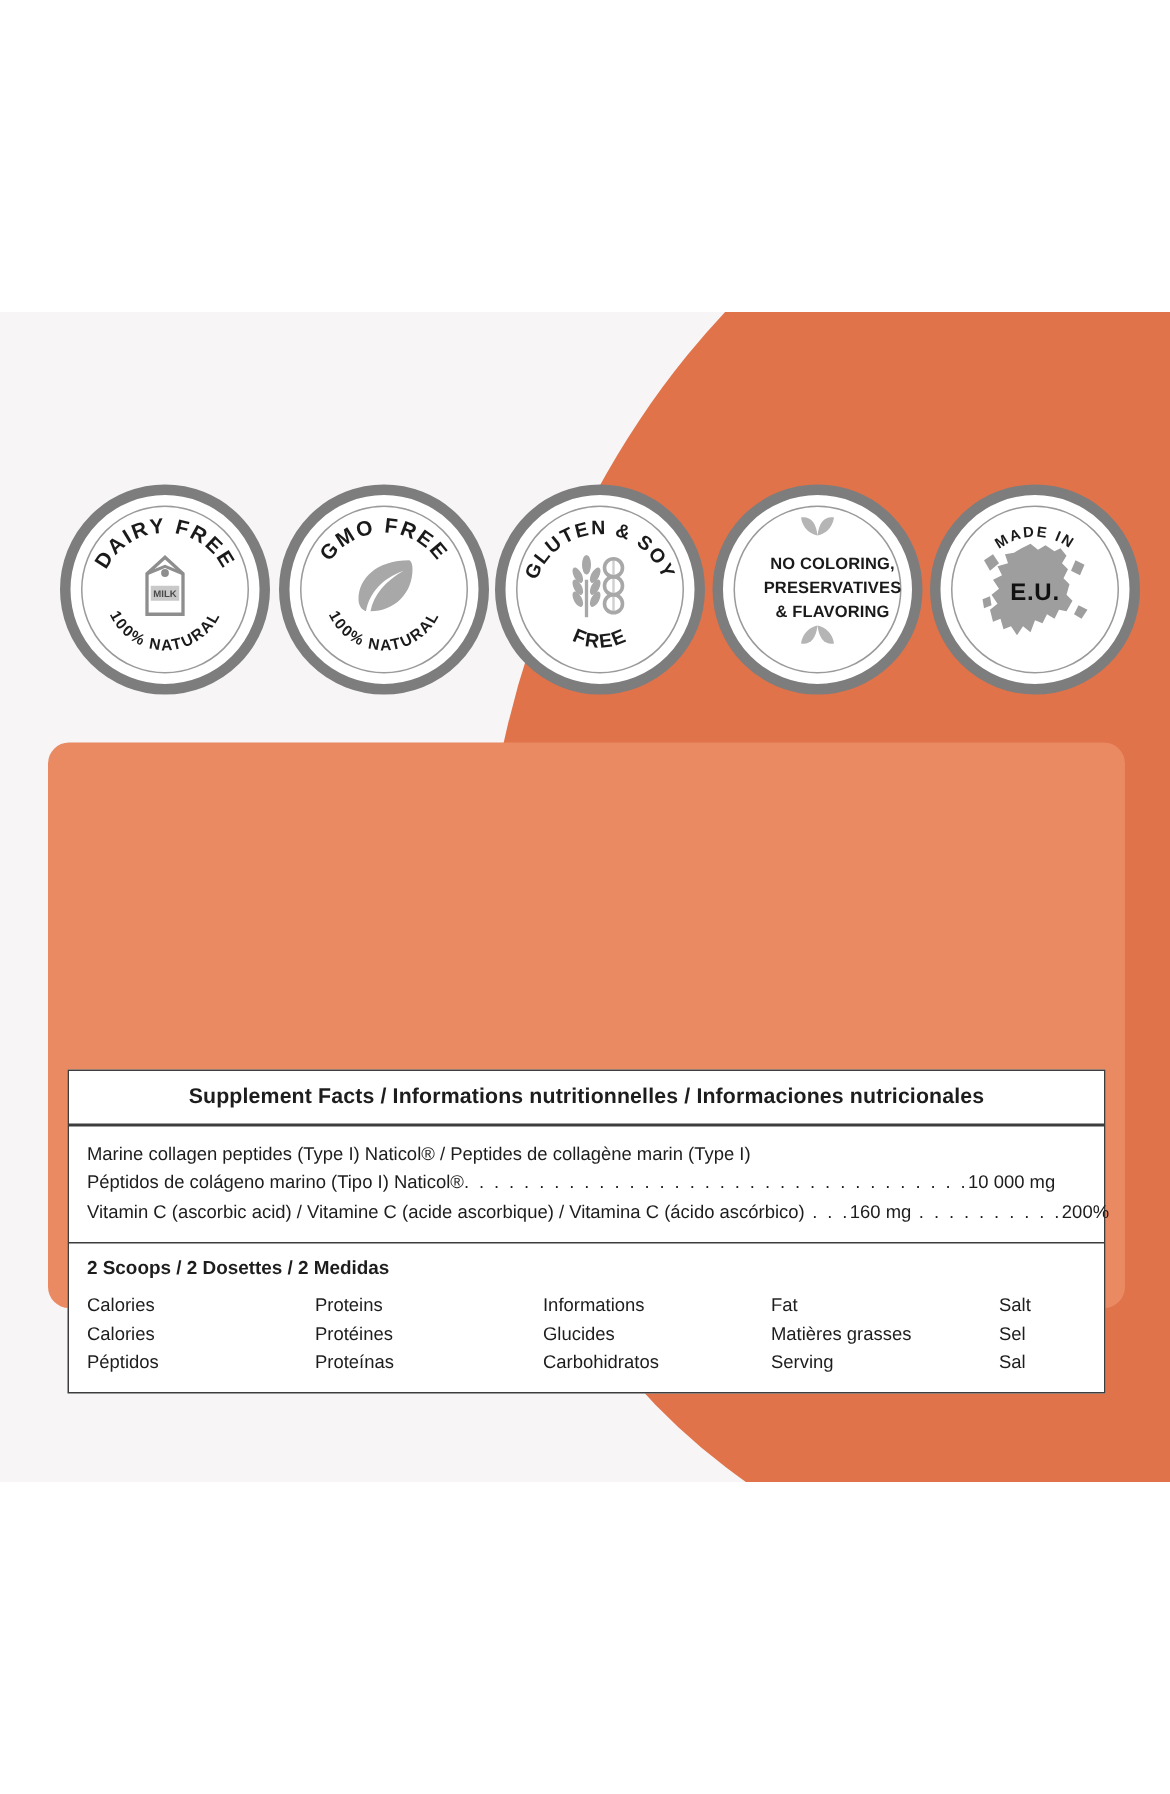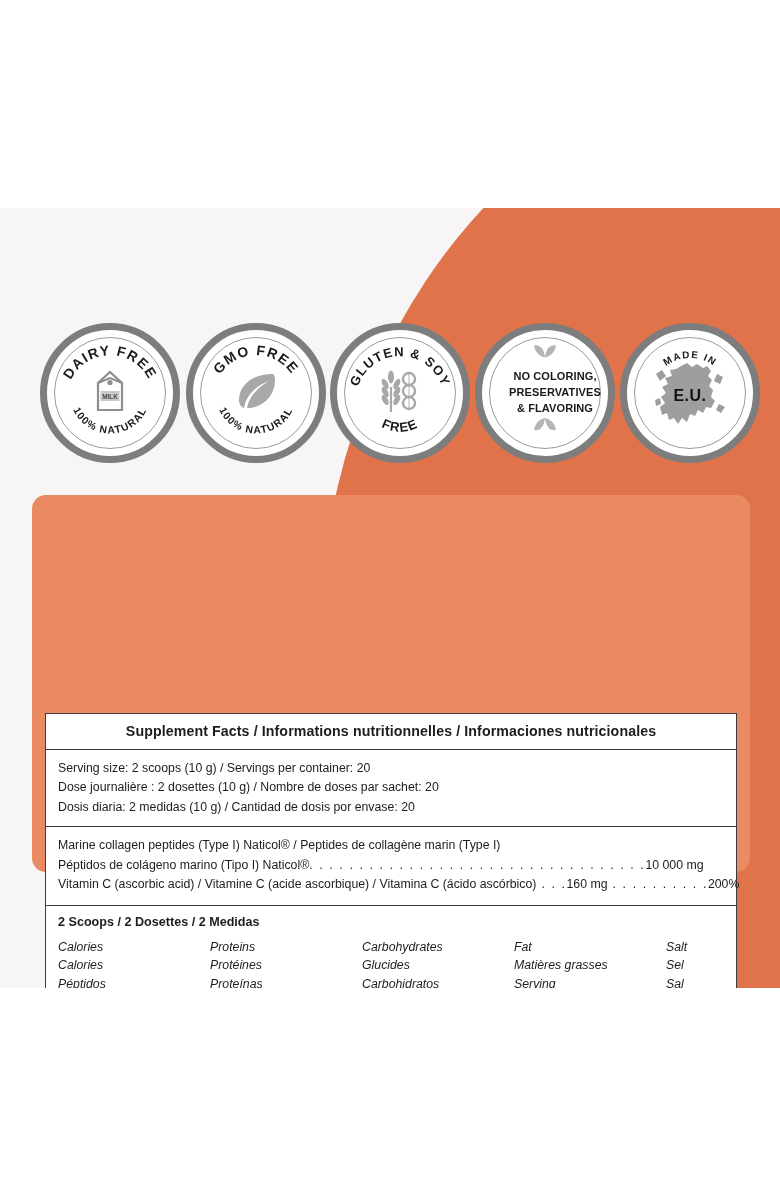--- a/index.html
+++ b/index.html
@@ -193,21 +193,20 @@
   }
   .nutri-col {
     flex: 0 0 152px;
   }
   .nutri-col:last-child {
     flex: 1 1 auto;
   }
   .nutri-col .nl {
     line-height: 1.52;
     white-space: nowrap;
-    font-style: italic;
   }
 </style>
 </head>
 <body>
 
 <div id="stage">
 
   <div id="blob"></div>
 
   <div id="badges">
@@ -346,25 +345,20 @@
 
   </div>
 
   <div id="facts-card"></div>
 
   <div id="facts-table">
 
     <div class="fact-title">Supplement Facts / Informations nutritionnelles / Informaciones nutricionales</div>
 
     <div class="serving-row row-sep">
-      <div class="serving-left">
-        <div>Serving size: 2 scoops (10 g) / Servings per container: 20</div>
-        <div>Dose journalière : 2 dosettes (10 g) / Nombre de doses par sachet: 20</div>
-        <div>Dosis diaria: 2 medidas (10 g) / Cantidad de dosis por envase: 20</div>
-      </div>
     </div>
 
     <div class="ingredients row-sep">
       <div class="ing-line">Marine collagen peptides (Type I) Naticol® / Peptides de collagène marin (Type I)</div>
       <div class="ing-line">
         <span>Péptidos de colágeno marino (Tipo I) Naticol®</span><span class="leader">. . . . . . . . . . . . . . . . . . . . . . . . . . . . . . . . . .</span><span>10 000 mg</span>
       </div>
       <div class="ing-line">
         <span>Vitamin C (ascorbic acid) / Vitamine C (acide ascorbique) / Vitamina C (ácido ascórbico)</span><span class="leader"> . . .</span><span>160 mg</span><span class="leader"> . . . . . . . . . .</span><span>200%</span>
       </div>
@@ -382,21 +376,21 @@
         </div>
 
         <div class="nutri-col">
           <div class="nl">Proteins</div>
           <div class="nl">Protéines</div>
           <div class="nl">Proteínas</div>
 
         </div>
 
         <div class="nutri-col">
-          <div class="nl">Carbohydrates</div>
+          <div class="nl">Informations</div>
           <div class="nl">Glucides</div>
           <div class="nl">Carbohidratos</div>
 
         </div>
 
         <div class="nutri-col">
           <div class="nl">Fat</div>
           <div class="nl">Matières grasses</div>
           <div class="nl">Serving</div>
 

